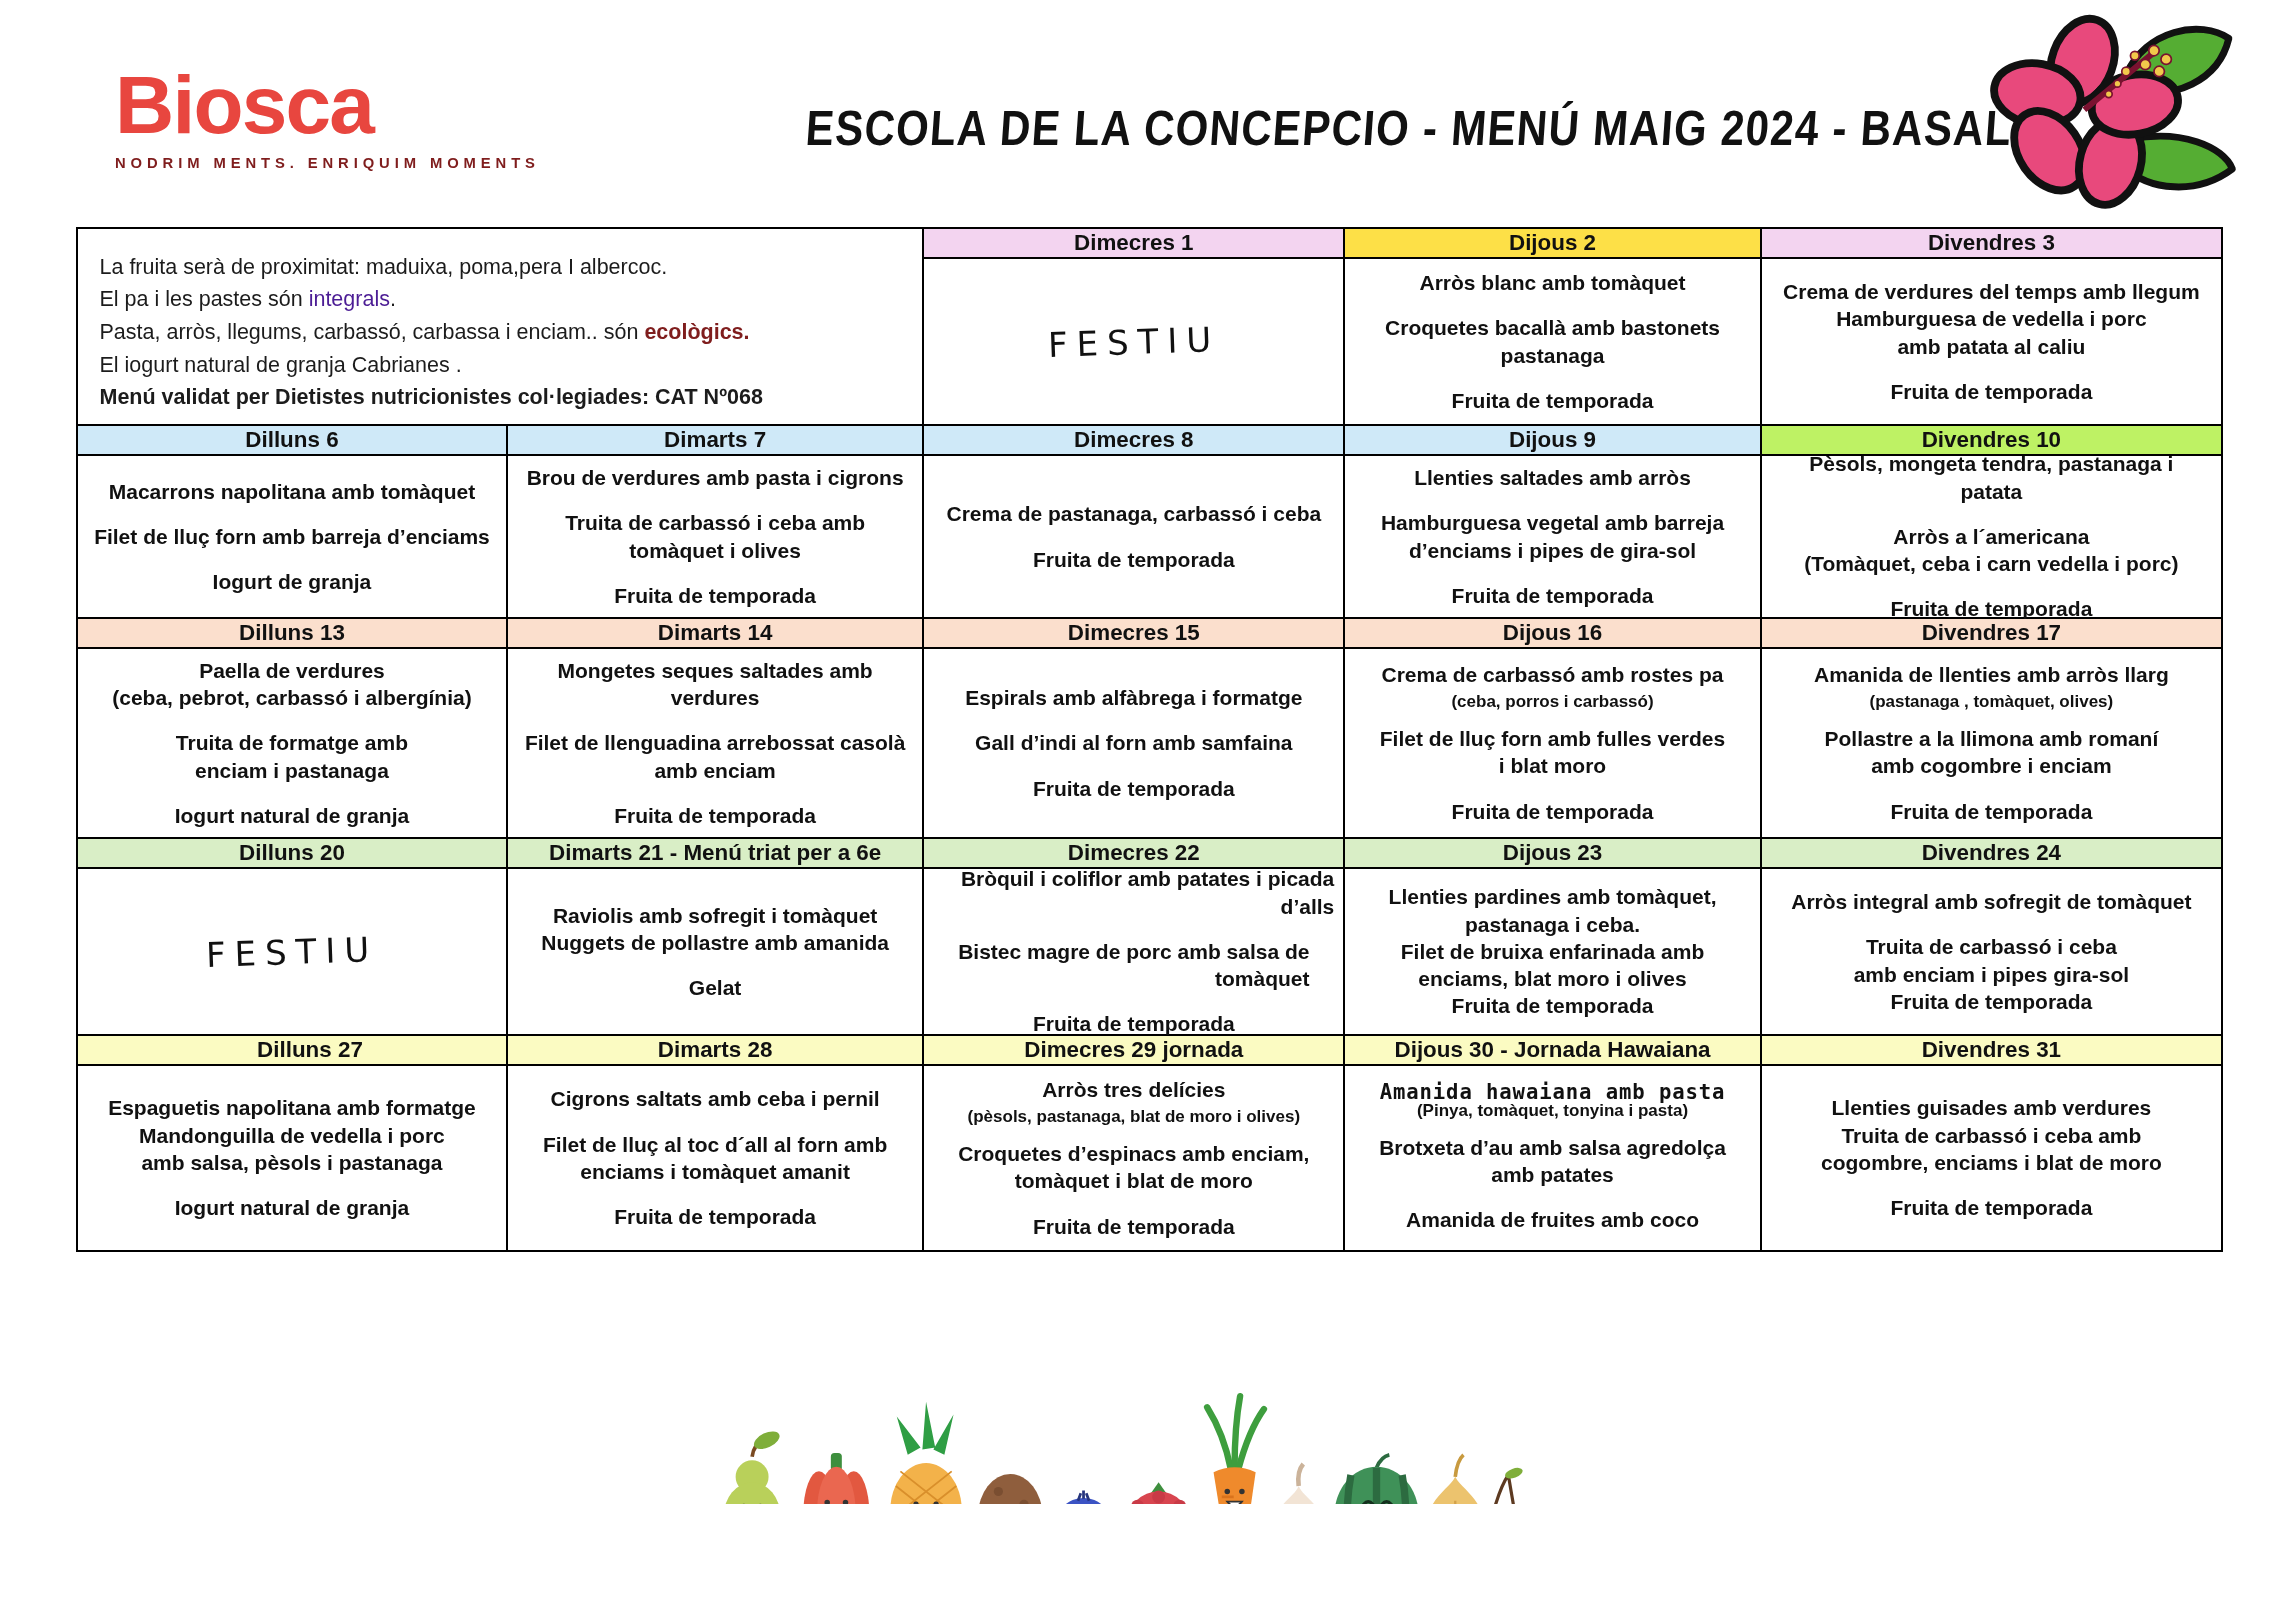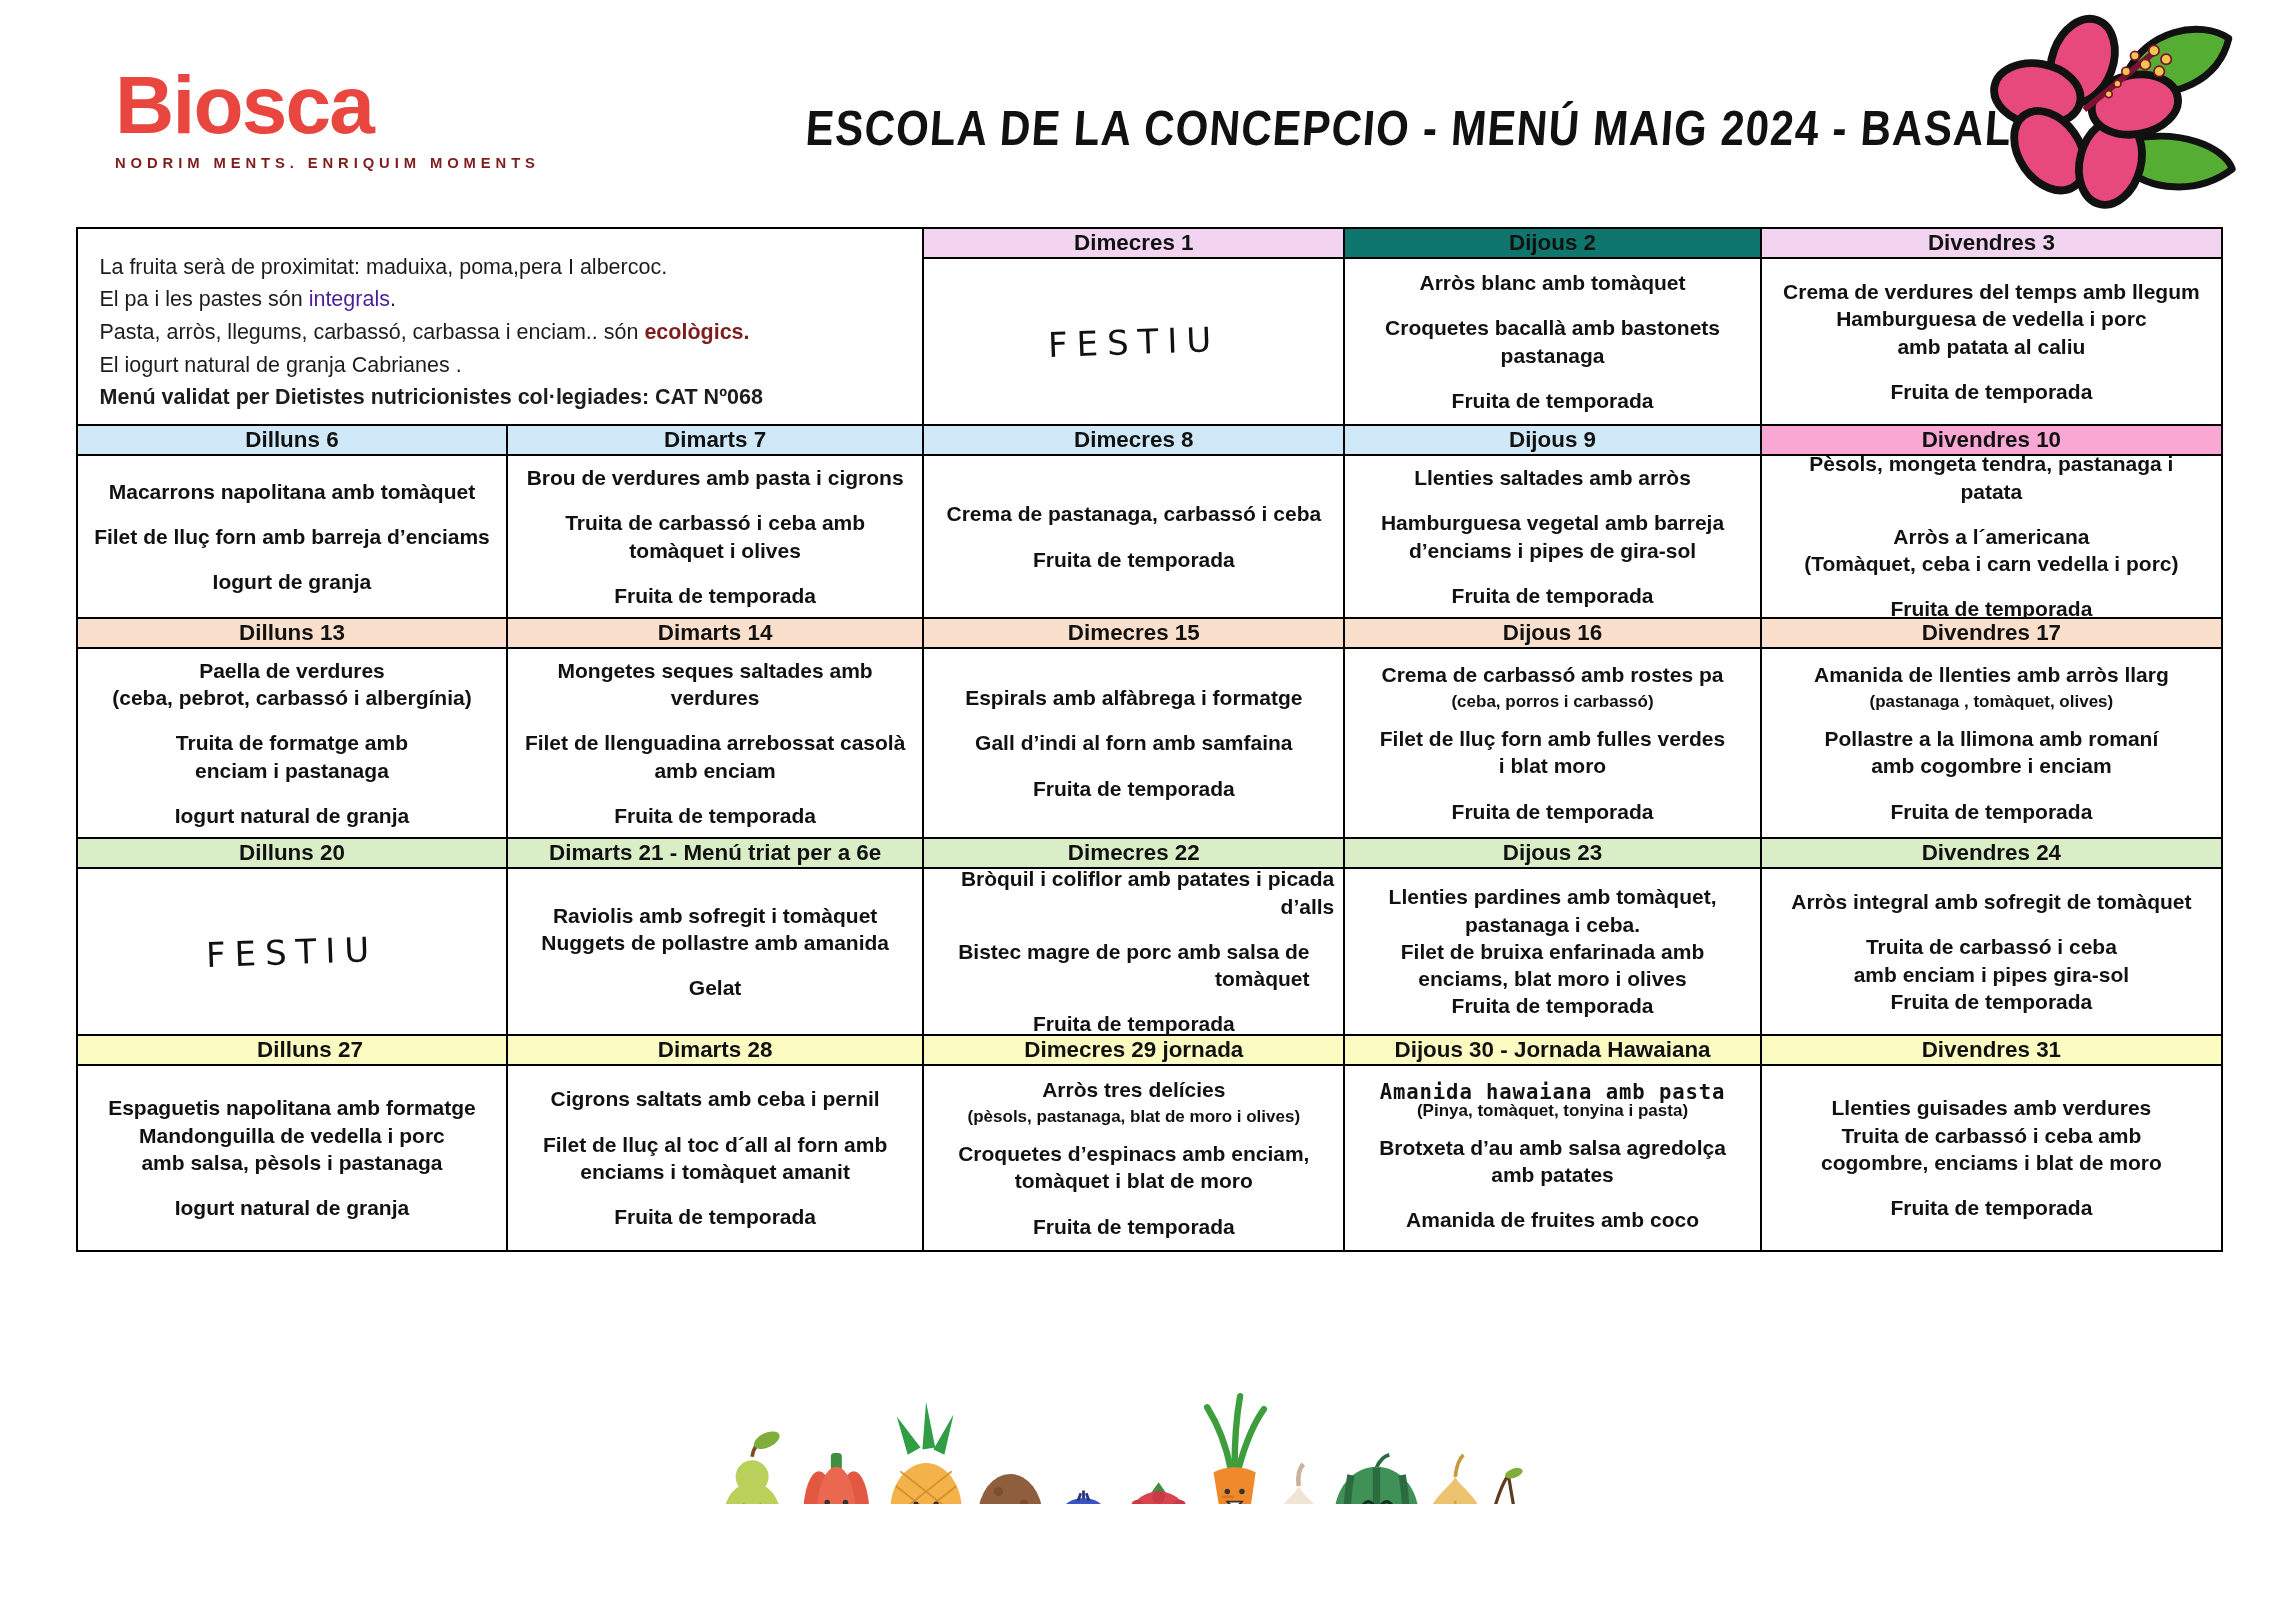--- a/index.html
+++ b/index.html
@@ -80,21 +80,21 @@
         <div class="info-line"><span>La fruita serà de  proximitat: maduixa, poma,pera I albercoc.</span></div>
         <div class="info-line"><span>El pa i les pastes són </span><span style="color: #4c1d95; font-weight: 400;">integrals</span><span>.</span></div>
         <div class="info-line"><span>Pasta, arròs, llegums, carbassó, carbassa  i enciam.. són </span><span style="color: #7f1d1d; font-weight: 700;">ecològics.</span></div>
         <div class="info-line"><span>El iogurt natural de granja Cabrianes .</span></div>
         <div class="info-line"><span style="font-weight: 700;">Menú validat per Dietistes nutricionistes col·legiades: CAT Nº068</span></div>
       </div>
   <div class="cell day-header" style="background: rgb(243, 212, 240); grid-area: 1 / 3;">Dimecres 1</div>
       <div class="cell day-body" style="grid-area: 2 / 3;">
         <div class="item festiu">FESTIU</div>
       </div>
-      <div class="cell day-header" style="background: #0f766e; grid-area: 1 / 4;">Dijous 2</div>
+      <div class="cell day-header" style="background: #fde047; grid-area: 1 / 4;">Dijous 2</div>
       <div class="cell day-body" style="grid-area: 2 / 4;">
         <div class="item dish">Arròs blanc amb tomàquet</div>
         <div class="item dish">Croquetes bacallà amb bastonets<br>pastanaga</div>
         <div class="item dish">Fruita de temporada</div>
       </div>
       <div class="cell day-header" style="background: rgb(243, 212, 240); grid-area: 1 / 5;">Divendres 3</div>
       <div class="cell day-body" style="grid-area: 2 / 5;">
         <div class="item dish">Crema de verdures del temps amb llegum<br>Hamburguesa de vedella i porc<br>amb patata al caliu</div>
         <div class="item dish">Fruita de temporada</div>
       </div>
@@ -114,21 +114,21 @@
       <div class="cell day-body" style="grid-area: 4 / 3;">
         <div class="item dish">Crema de pastanaga, carbassó i ceba</div>
         <div class="item dish">Fruita de temporada</div>
       </div>
       <div class="cell day-header" style="background: rgb(207, 233, 248); grid-area: 3 / 4;">Dijous 9</div>
       <div class="cell day-body" style="grid-area: 4 / 4;">
         <div class="item dish">Llenties saltades amb arròs</div>
         <div class="item dish">Hamburguesa vegetal amb barreja<br>d’enciams i pipes de gira-sol</div>
         <div class="item dish">Fruita de temporada</div>
       </div>
-      <div class="cell day-header" style="background: #f9a8d4; grid-area: 3 / 5;">Divendres 10</div>
+      <div class="cell day-header" style="background: #bef264; grid-area: 3 / 5;">Divendres 10</div>
       <div class="cell day-body" style="grid-area: 4 / 5;">
         <div class="item dish">Pèsols, mongeta tendra, pastanaga i<br>patata</div>
         <div class="item dish">Arròs a l´americana<br>(Tomàquet, ceba i carn vedella i porc)</div>
         <div class="item dish">Fruita de temporada</div>
       </div>
       <div class="cell day-header" style="background: rgb(251, 223, 205); grid-area: 5 / 1;">Dilluns 13</div>
       <div class="cell day-body" style="grid-area: 6 / 1;">
         <div class="item dish">Paella de verdures<br>(ceba, pebrot, carbassó i albergínia)</div>
         <div class="item dish">Truita de formatge amb<br>enciam i pastanaga</div>
         <div class="item dish">Iogurt natural de granja</div>

